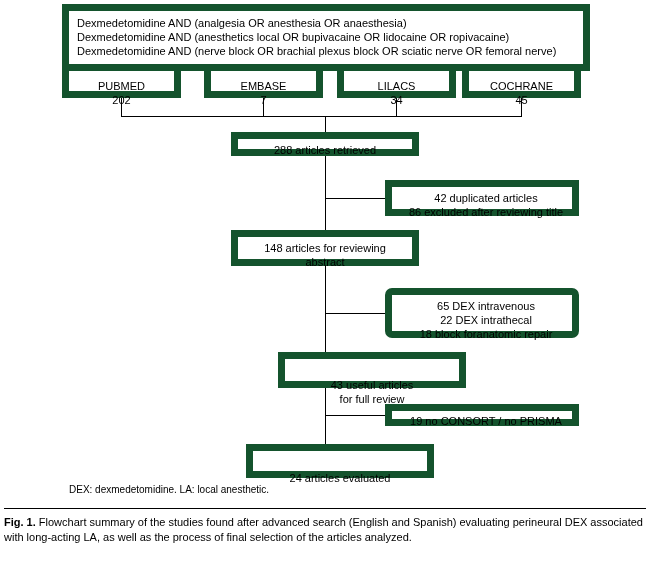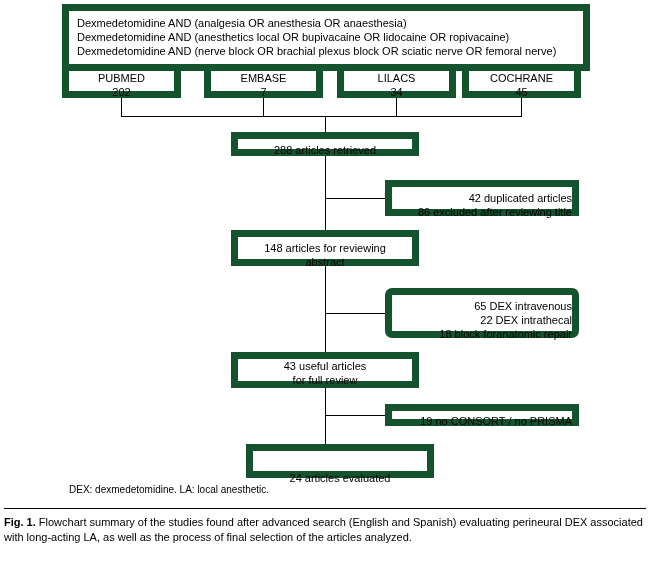--- a/index.html
+++ b/index.html
@@ -37,45 +37,45 @@
     left: 62px;
     top: 4px;
     width: 528px;
     padding: 5px 8px 6px 8px;
     text-align: left;
   }
   .src-box {
     top: 64px;
     width: 119px;
     height: 34px;
-    padding-top: 0;
+    padding-top: 8px;
     text-align: center;
   }
   .src-1 { left: 62px; }
   .src-2 { left: 204px; }
   .src-3 { left: 337px; }
   .src-4 { left: 462px; }
   .src-box .label { display: block; font-size: 11px; }
   .src-box .count { display: block; font-size: 11px; text-align: center; }
 
   .main-box {
     left: 231px;
     width: 188px;
     text-align: center;
     box-sizing: border-box;
   }
   .mb-retrieved { top: 132px; height: 24px; padding-top: 4px; }
   .mb-abstract  { top: 230px; height: 36px; padding-top: 4px; }
-  .mb-useful    { top: 352px; height: 36px; padding-top: 0; }
+  .mb-useful    { top: 352px; height: 36px; padding-top: 19px; margin-left: 47px; }
   .mb-evaluated { top: 444px; height: 24px; padding-top: 20px; margin-left: 15px; }
 
   .side-box {
     left: 385px;
     width: 194px;
-    text-align: right;
+    text-align: center;
     box-sizing: border-box;
     padding: 4px 0 4px 8px;
   }
   .sb-1 { top: 180px; height: 36px; }
   .sb-2 { top: 288px; height: 50px; border-radius: 7px; }
   .sb-3 { top: 404px; height: 22px; padding-top: 3px; }
 
   .line-h, .line-v {
     position: absolute;
     background: #000000;

